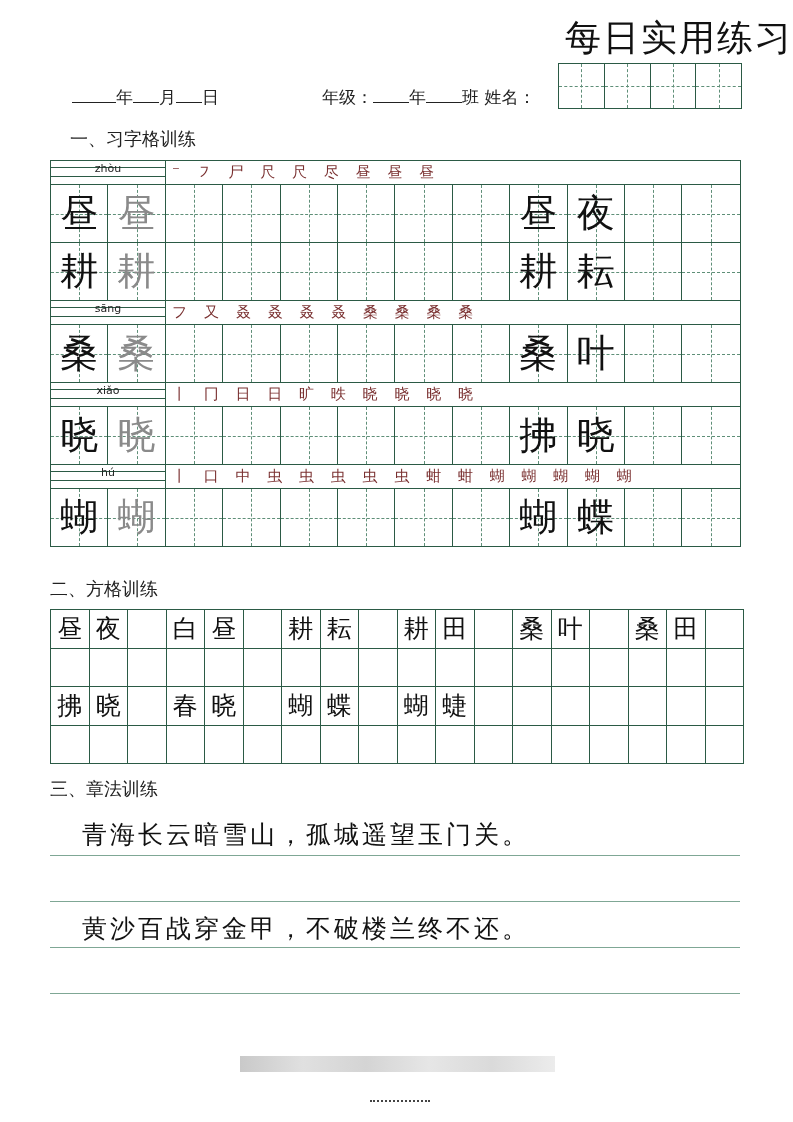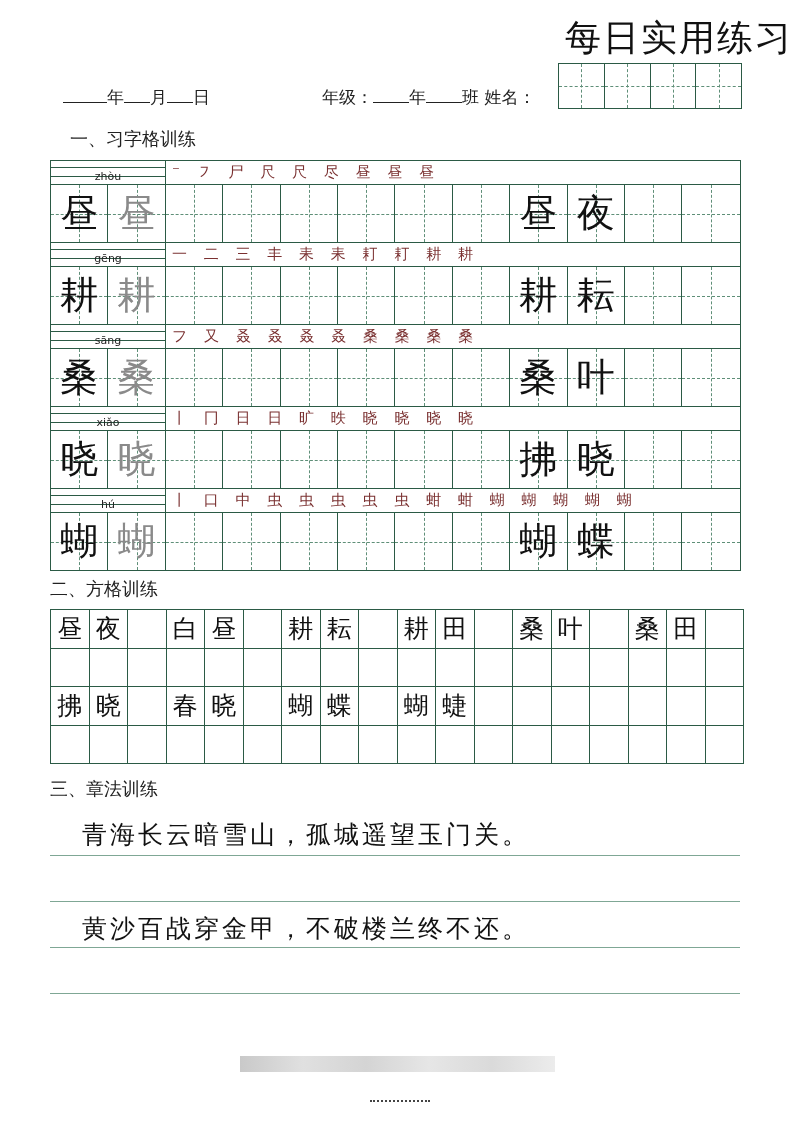--- a/index.html
+++ b/index.html
@@ -14,21 +14,21 @@
   .dash-h{position:absolute;left:0;right:0;top:50%;border-top:1.2px dashed #5f8f78;}
   .dash-v{position:absolute;top:0;bottom:0;left:50%;border-left:1.2px dashed #5f8f78;}
   .sec{font-family:"DejaVu Sans","Liberation Sans",sans-serif;font-size:18px;color:#222;}
   
   .pgrid{left:50px;top:160px;width:689px;border:1.5px solid #2b5a45;box-sizing:content-box;}
   .block{position:relative;}
   .pyrow{height:23px;display:flex;border-bottom:1.5px solid #2b5a45;}
   .pycell{width:115px;border-right:1.5px solid #2b5a45;position:relative;box-sizing:border-box;}
   .pycell .l1{position:absolute;left:0;right:0;top:6px;border-top:1px solid #2b5a45;}
   .pycell .l2{position:absolute;left:0;right:0;top:15px;border-top:1px solid #2b5a45;}
-  .pytext{position:absolute;left:0;right:0;top:2px;text-align:center;font-family:"DejaVu Sans","Liberation Sans",sans-serif;font-size:11px;color:#222;line-height:12px;margin-top:8px;}
+  .pytext{position:absolute;left:0;right:0;top:2px;text-align:center;font-family:"DejaVu Sans","Liberation Sans",sans-serif;font-size:11px;color:#222;line-height:12px;}
   .strokes{flex:1;padding-left:6px;font-size:15px;letter-spacing:6px;color:#7a3030;line-height:22px;white-space:nowrap;overflow:hidden;}
   .charrow{height:57px;display:flex;border-bottom:1.5px solid #2b5a45;}
   .block:last-child .charrow{border-bottom:none;}
   .cell{width:57.4px;height:57px;position:relative;border-right:1.5px solid #2b5a45;box-sizing:border-box;display:flex;align-items:center;justify-content:center;font-size:38px;font-family:"DejaVu Serif","Liberation Serif",serif;}
   .cell:last-child{border-right:none;}
   .cell span{position:relative;z-index:2;}
   .cell.model{color:#111;}
   .cell.trace{color:#8a8a8a;}
   
   .sgrid{left:50px;top:609px;border-top:1.5px solid #2b5a45;border-left:1.5px solid #2b5a45;display:grid;grid-template-columns:repeat(18,38.5px);}
@@ -37,21 +37,21 @@
   .line{left:50px;width:690px;border-top:1.5px solid #7fa795;}
   .ptext{left:62px;font-size:25px;letter-spacing:3px;color:#111;font-family:"DejaVu Serif","Liberation Serif",serif;margin-left:20px;}
   .blur{left:240px;top:1056px;width:315px;height:16px;background:linear-gradient(90deg,#c9c9c9,#e0e0e0,#d4d4d4,#e6e6e6,#dadada,#ececec);}
   .footer-mark{left:370px;top:1100px;width:60px;height:3px;border-top:2px dotted #444;}
 </style>
 </head>
 <body>
 
 <div class="abs title">每日实用练习</div>
 
-<div class="abs info" style="left:63px;">
+<div class="abs info" style="left:72px;">
   <span class="blank" style="width:44px"></span><span>年</span><span class="blank" style="width:26px"></span><span>月</span><span class="blank" style="width:26px"></span><span>日</span>
 </div>
 <div class="abs info" style="left:322px;">
   <span>年级：</span><span class="blank" style="width:36px"></span><span>年</span><span class="blank" style="width:36px"></span><span>班</span> <span>姓名：</span>
 </div>
 <div class="abs namebox">
   <div class="nc">
       <div class="dash-h"></div>
       <div class="dash-v"></div>
     </div>
@@ -130,28 +130,20 @@
           <div class="dash-h"></div>
           <div class="dash-v"></div>
         </div>
         <div class="cell">
           <div class="dash-h"></div>
           <div class="dash-v"></div>
         </div>
       </div>
     </div>
     <div class="block">
-      <div class="pyrow">
-        <div class="pycell">
-          <div class="l1"></div>
-          <div class="l2"></div>
-          <div class="pytext">gēng</div>
-        </div>
-        <div class="strokes">一 二 三 丰 耒 耒 耓 耓 耕 耕</div>
-      </div>
       <div class="charrow">
         <div class="cell model">
           <div class="dash-h"></div>
           <div class="dash-v"></div>
           <span>耕</span>
         </div>
         <div class="cell trace">
           <div class="dash-h"></div>
           <div class="dash-v"></div>
           <span>耕</span>

